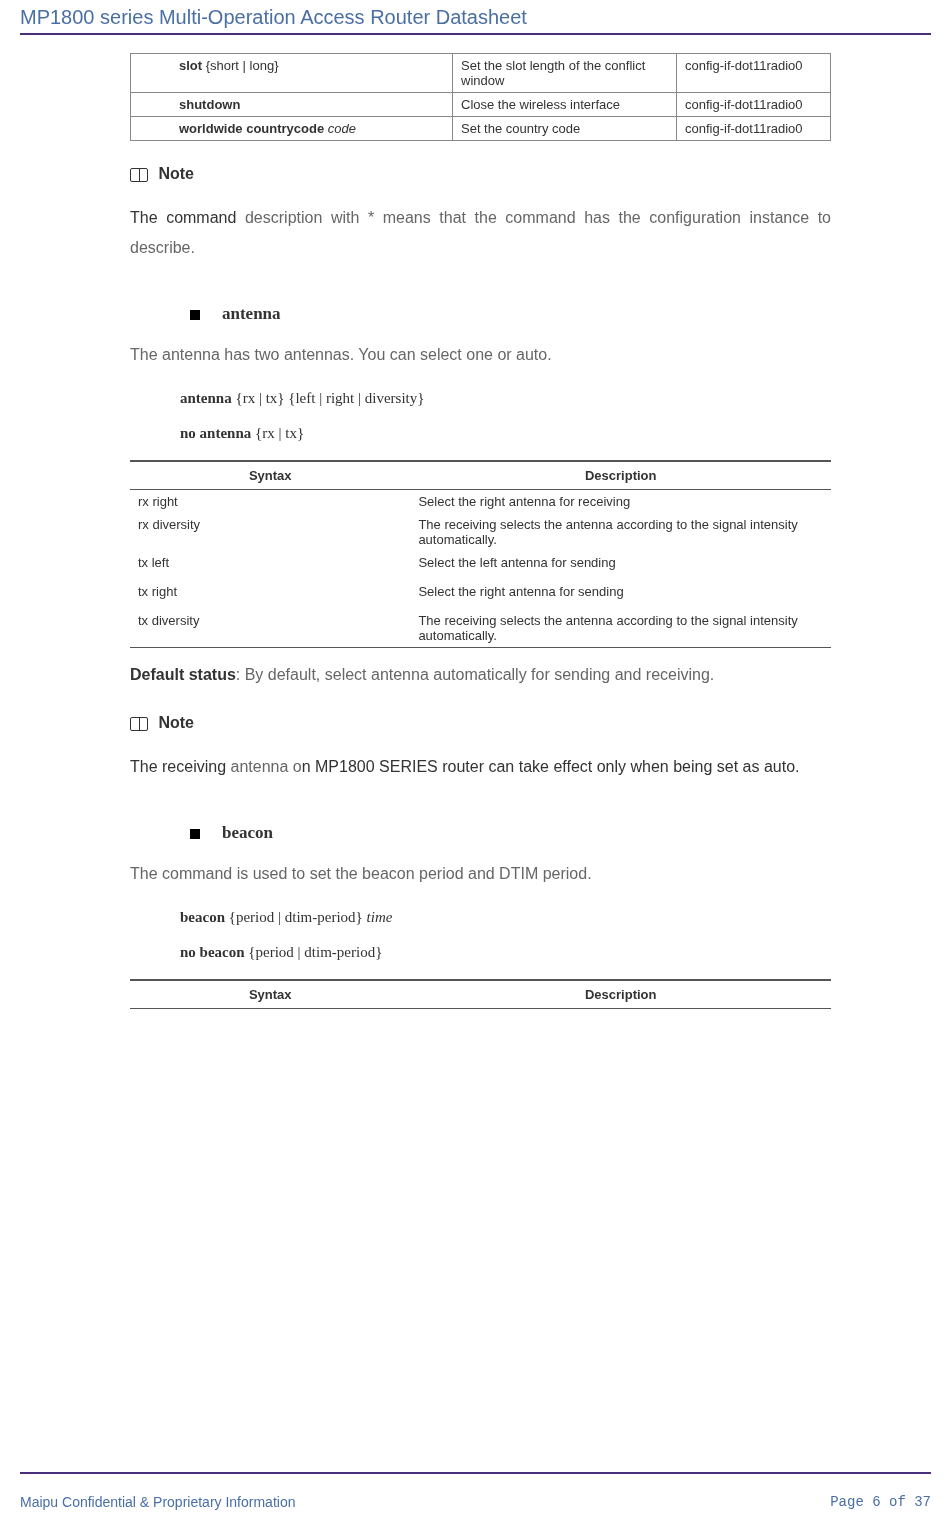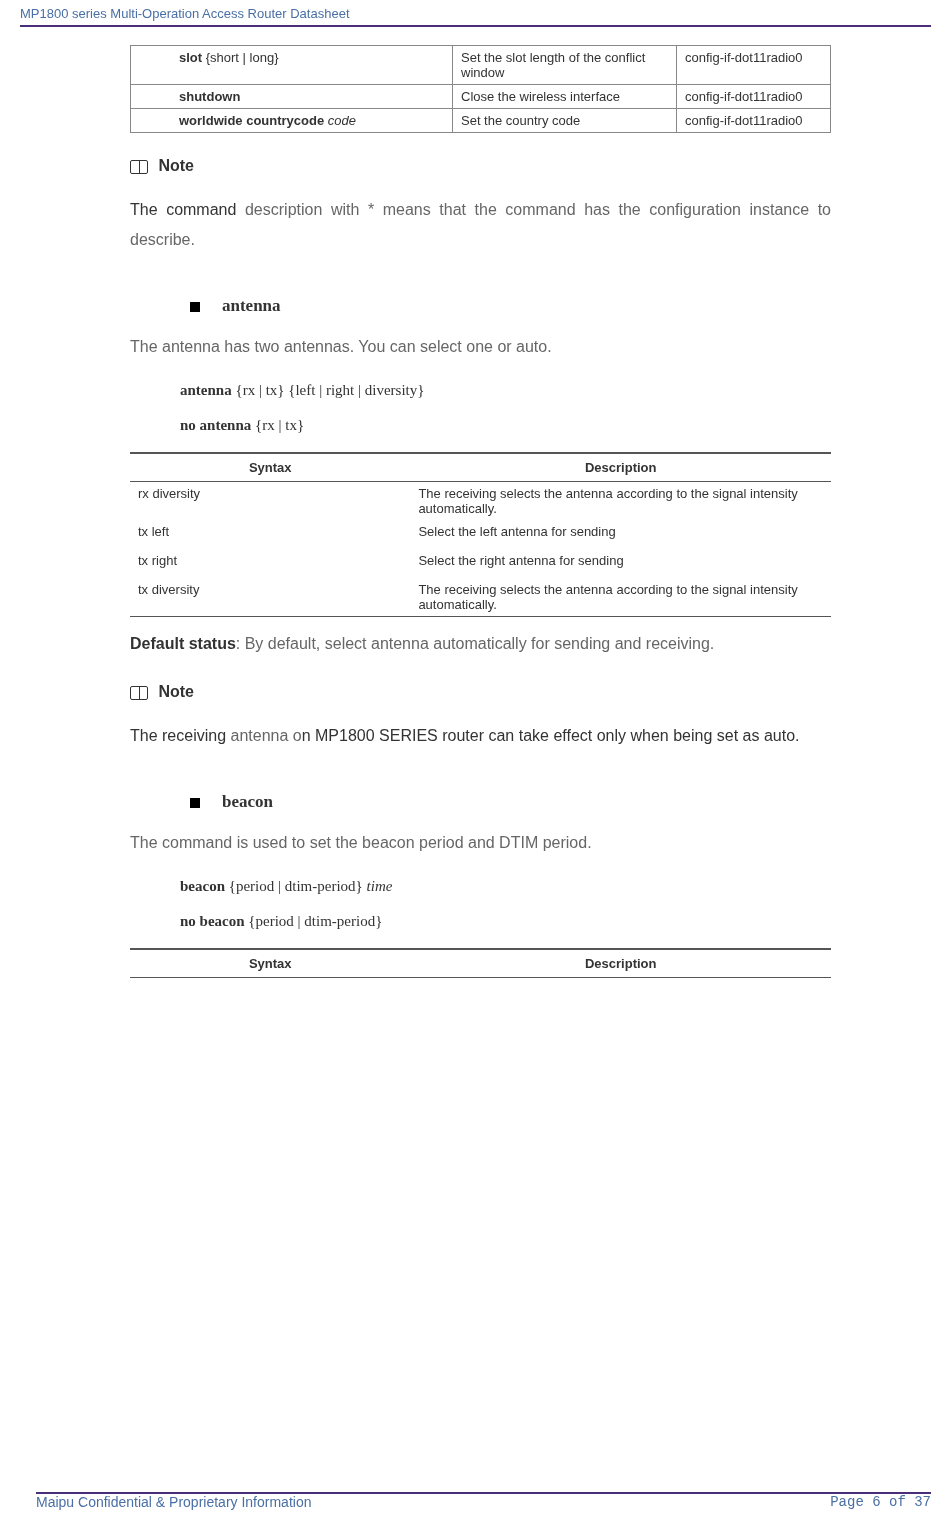--- a/index.html
+++ b/index.html
@@ -10,21 +10,21 @@
       color: #333;
       width: 951px;
       height: 1526px;
       position: relative;
       padding: 0 20px;
     }
     .header-bar {
       padding: 6px 0 4px 0;
       border-bottom: 2px solid #4a2e7a;
       color: #4a6fa5;
-      font-size: 13px;
+      font-size: 20px;
     }
     .content {
       padding: 0 100px 0 110px;
       margin-top: 18px;
     }
     table.cmd-table {
       border-collapse: collapse;
       width: 100%;
       font-size: 13px;
     }
@@ -132,24 +132,24 @@
     .section-hdr-only th {
       text-align: center;
       padding: 6px 8px;
       border-top: 2.5px solid #555;
       border-bottom: 1.5px solid #555;
       font-weight: bold;
     }
     .footer {
       position: absolute;
       bottom: 16px;
-      left: 36px;
+      left: 20px;
       right: 20px;
       border-top: 2px solid #4a2e7a;
-      padding-top: 0;
+      padding-top: 20px;
       font-size: 14px;
       color: #4a6fa5;
     }
     .footer .left { float: left; }
     .footer .right { float: right; font-family: Liberation Mono, monospace; }
   </style>
 </head>
 <body>
 
 <div class="header-bar">
@@ -192,20 +192,24 @@
   <div class="cmd-line"><span class="b">antenna </span><span>{rx | tx} {left | right | diversity}</span></div>
   <div class="cmd-line"><span class="b">no antenna </span><span>{rx | tx}</span></div>
 
   <table class="syntax-table">
     <tbody>
         <tr>
       <th>Syntax</th>
       <th>Description</th>
     </tr>
     <tr>
+          <td class="s1">rx right</td>
+          <td class="s2">Select the right antenna for receiving</td>
+        </tr>
+    <tr>
           <td class="s1">rx diversity</td>
           <td class="s2">The receiving selects the antenna according to the signal intensity automatically.</td>
         </tr>
     <tr>
           <td class="s1">tx left</td>
           <td class="s2">Select the left antenna for sending</td>
         </tr>
     <tr class="spaced">
           <td class="s1">tx right</td>
           <td class="s2">Select the right antenna for sending</td>

